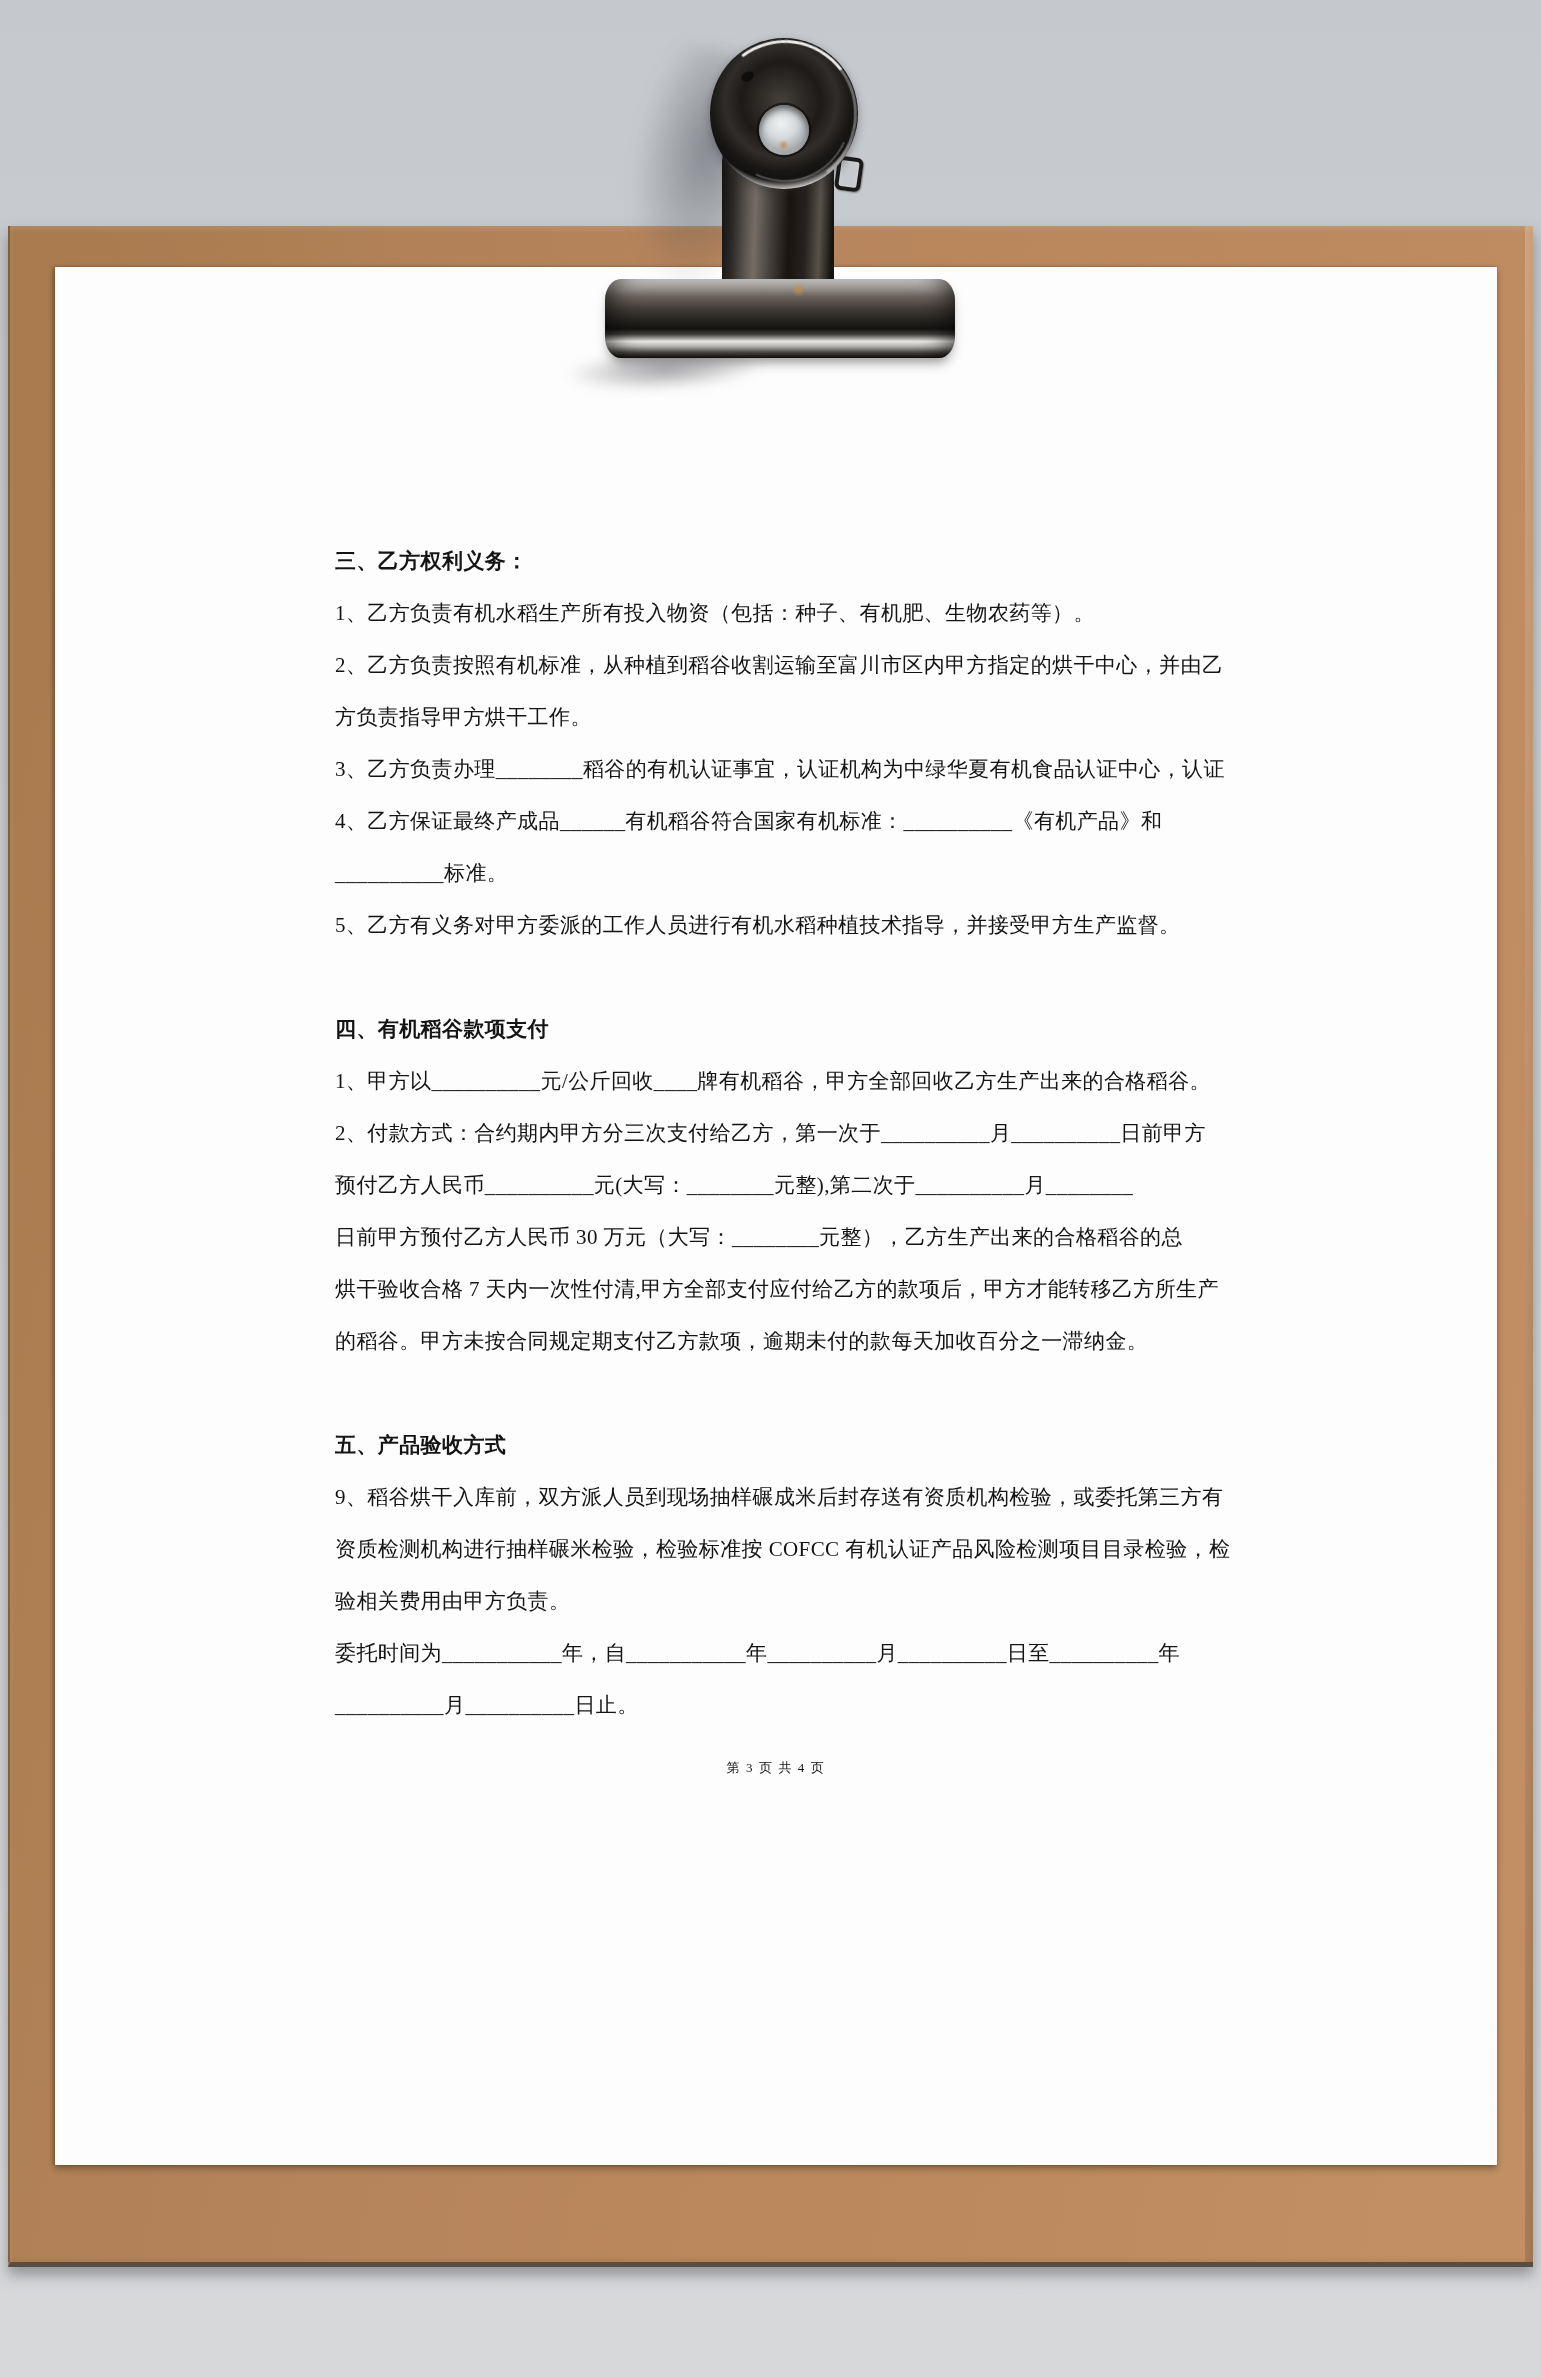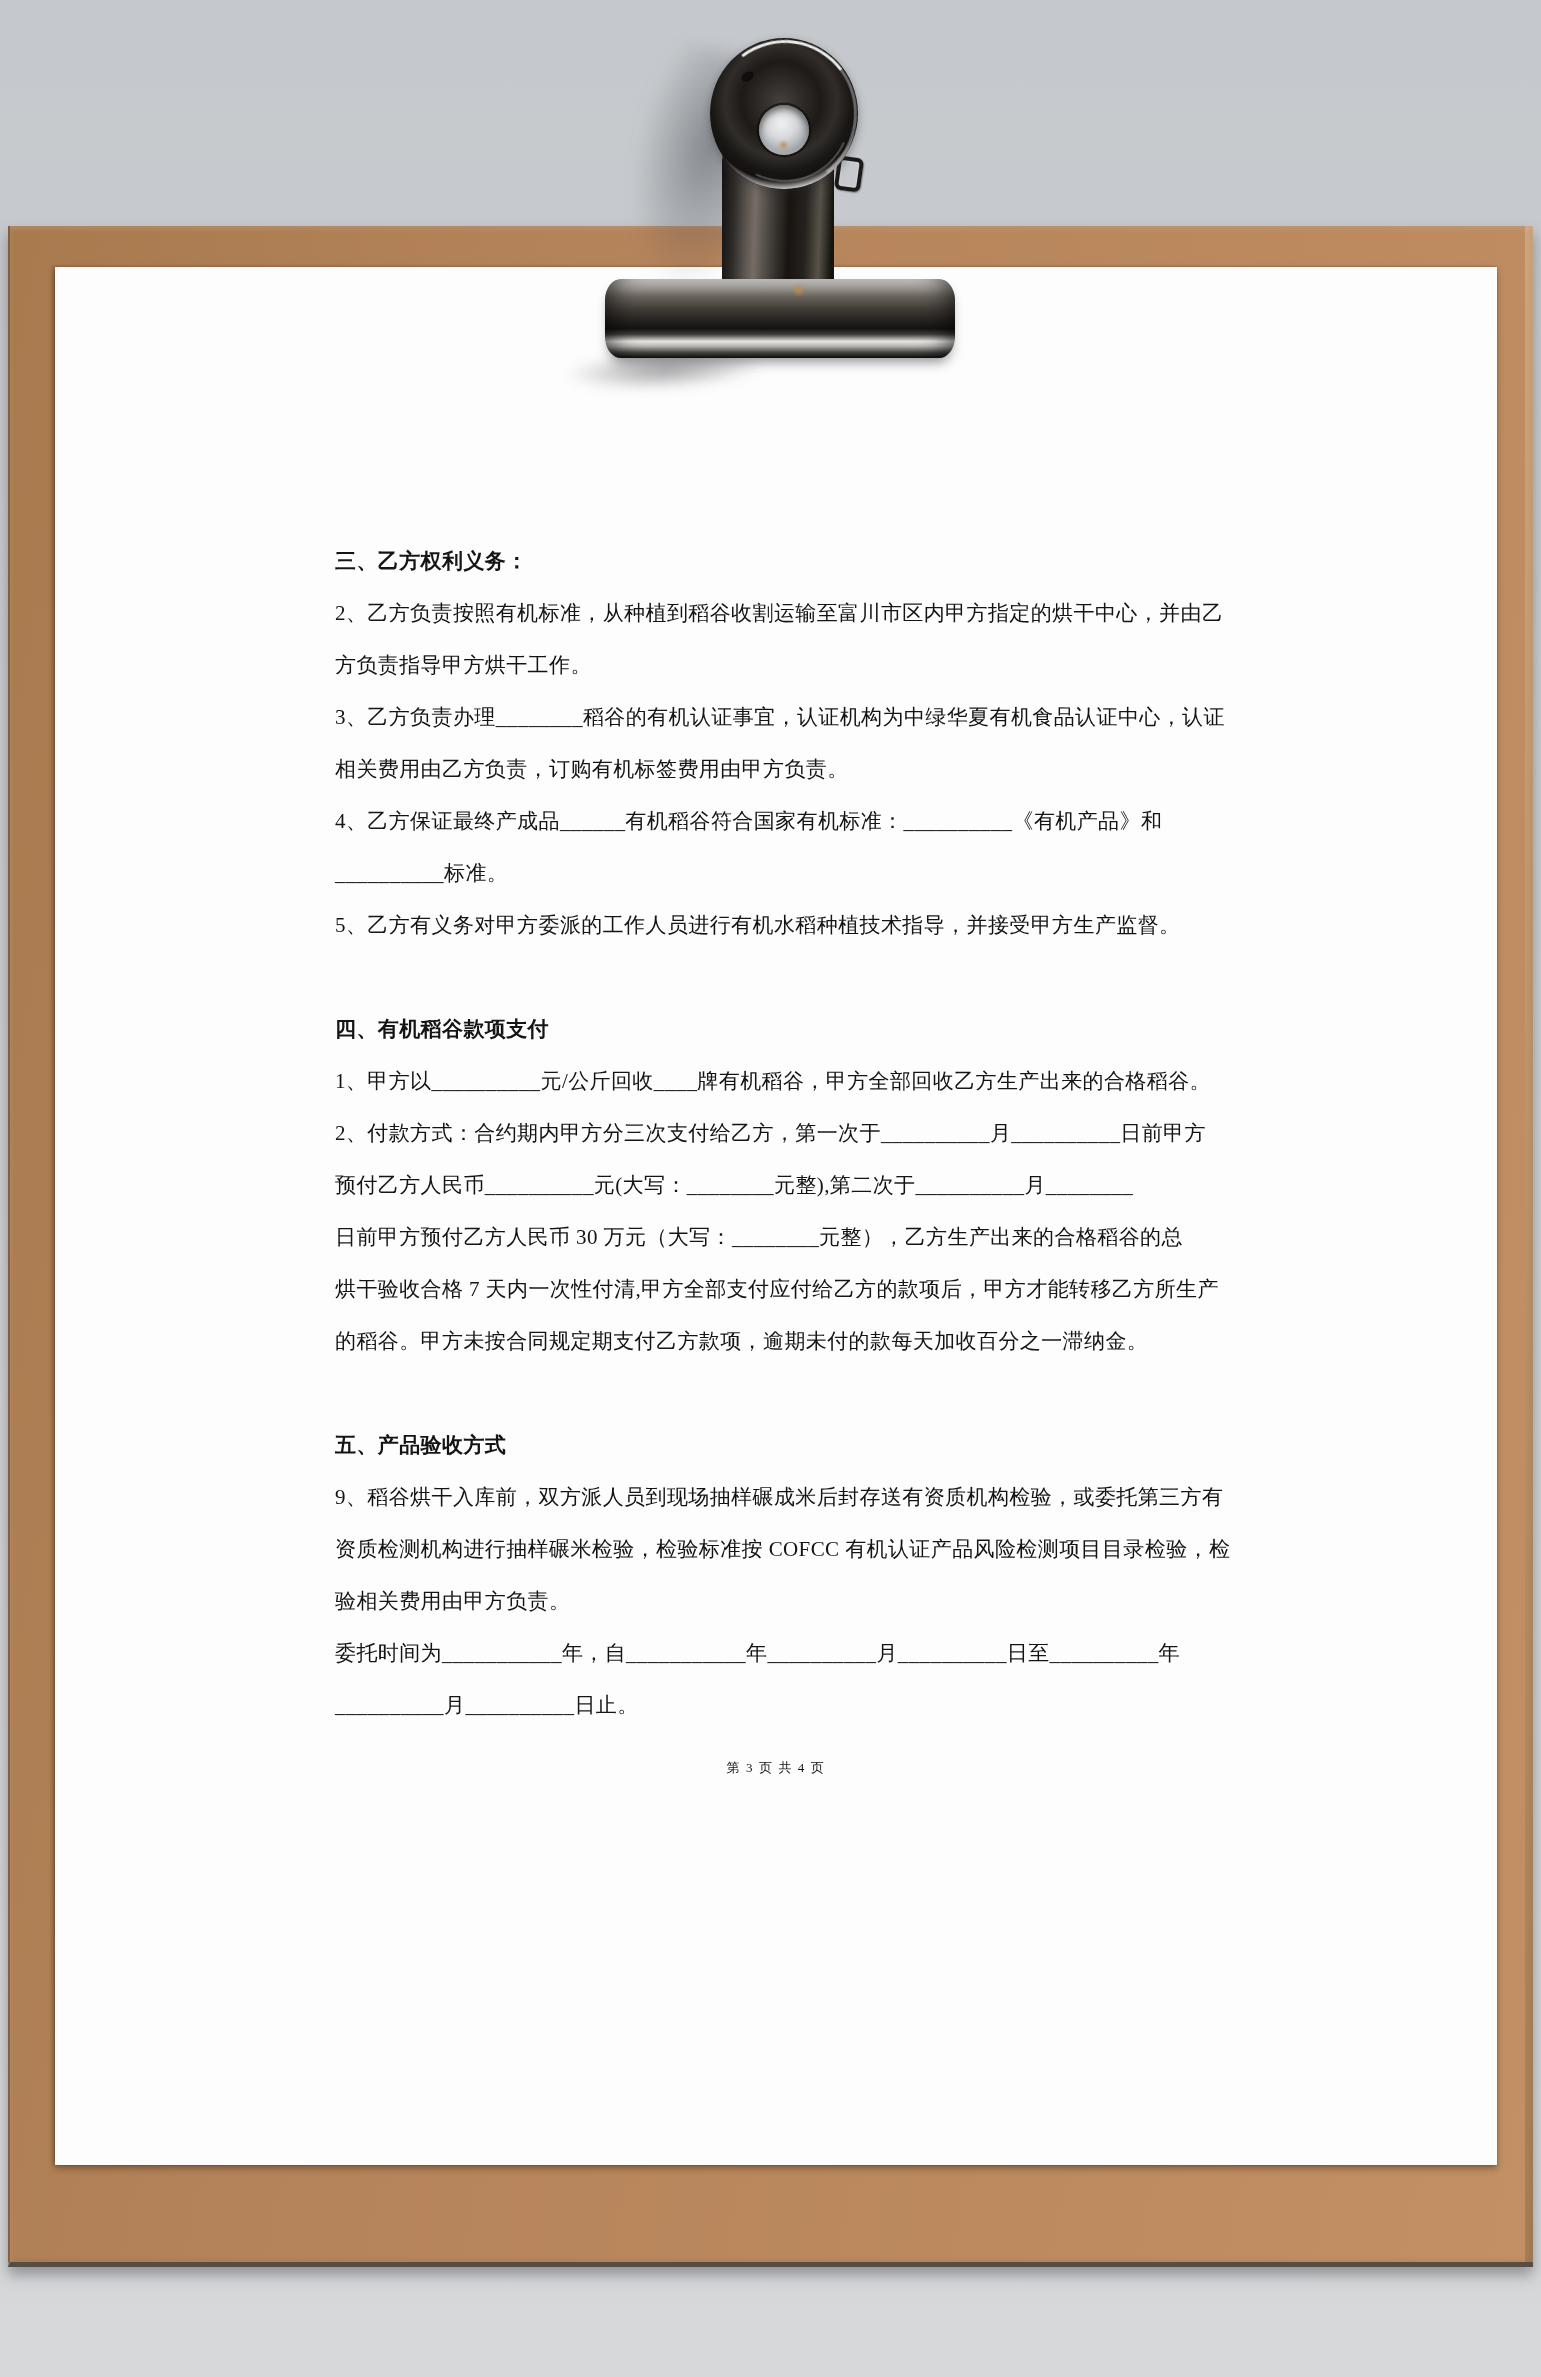--- a/index.html
+++ b/index.html
@@ -120,24 +120,24 @@
 
 <div class="stage">
 
   <div class="board">
     <div class="board-edge-right"></div>
   </div>
 
   <div class="paper">
     <div class="doc">
       <div class="ln hd">三、乙方权利义务：</div>
+      <div class="ln">1、乙方负责有机水稻生产所有投入物资（包括：种子、有机肥、生物农药等）。</div>
       <div class="ln">2、乙方负责按照有机标准，从种植到稻谷收割运输至富川市区内甲方指定的烘干中心，并由乙</div>
       <div class="ln">方负责指导甲方烘干工作。</div>
       <div class="ln">3、乙方负责办理________稻谷的有机认证事宜，认证机构为中绿华夏有机食品认证中心，认证</div>
-      <div class="ln">相关费用由乙方负责，订购有机标签费用由甲方负责。</div>
       <div class="ln">4、乙方保证最终产成品______有机稻谷符合国家有机标准：__________《有机产品》和</div>
       <div class="ln">__________标准。</div>
       <div class="ln">5、乙方有义务对甲方委派的工作人员进行有机水稻种植技术指导，并接受甲方生产监督。</div>
       <div class="ln hd sp">四、有机稻谷款项支付</div>
       <div class="ln">1、甲方以__________元/公斤回收____牌有机稻谷，甲方全部回收乙方生产出来的合格稻谷。</div>
       <div class="ln">2、付款方式：合约期内甲方分三次支付给乙方，第一次于__________月__________日前甲方</div>
       <div class="ln">预付乙方人民币__________元(大写：________元整),第二次于__________月________</div>
       <div class="ln">日前甲方预付乙方人民币 30 万元（大写：________元整），乙方生产出来的合格稻谷的总</div>
       <div class="ln">烘干验收合格 7 天内一次性付清,甲方全部支付应付给乙方的款项后，甲方才能转移乙方所生产</div>
       <div class="ln">的稻谷。甲方未按合同规定期支付乙方款项，逾期未付的款每天加收百分之一滞纳金。</div>

